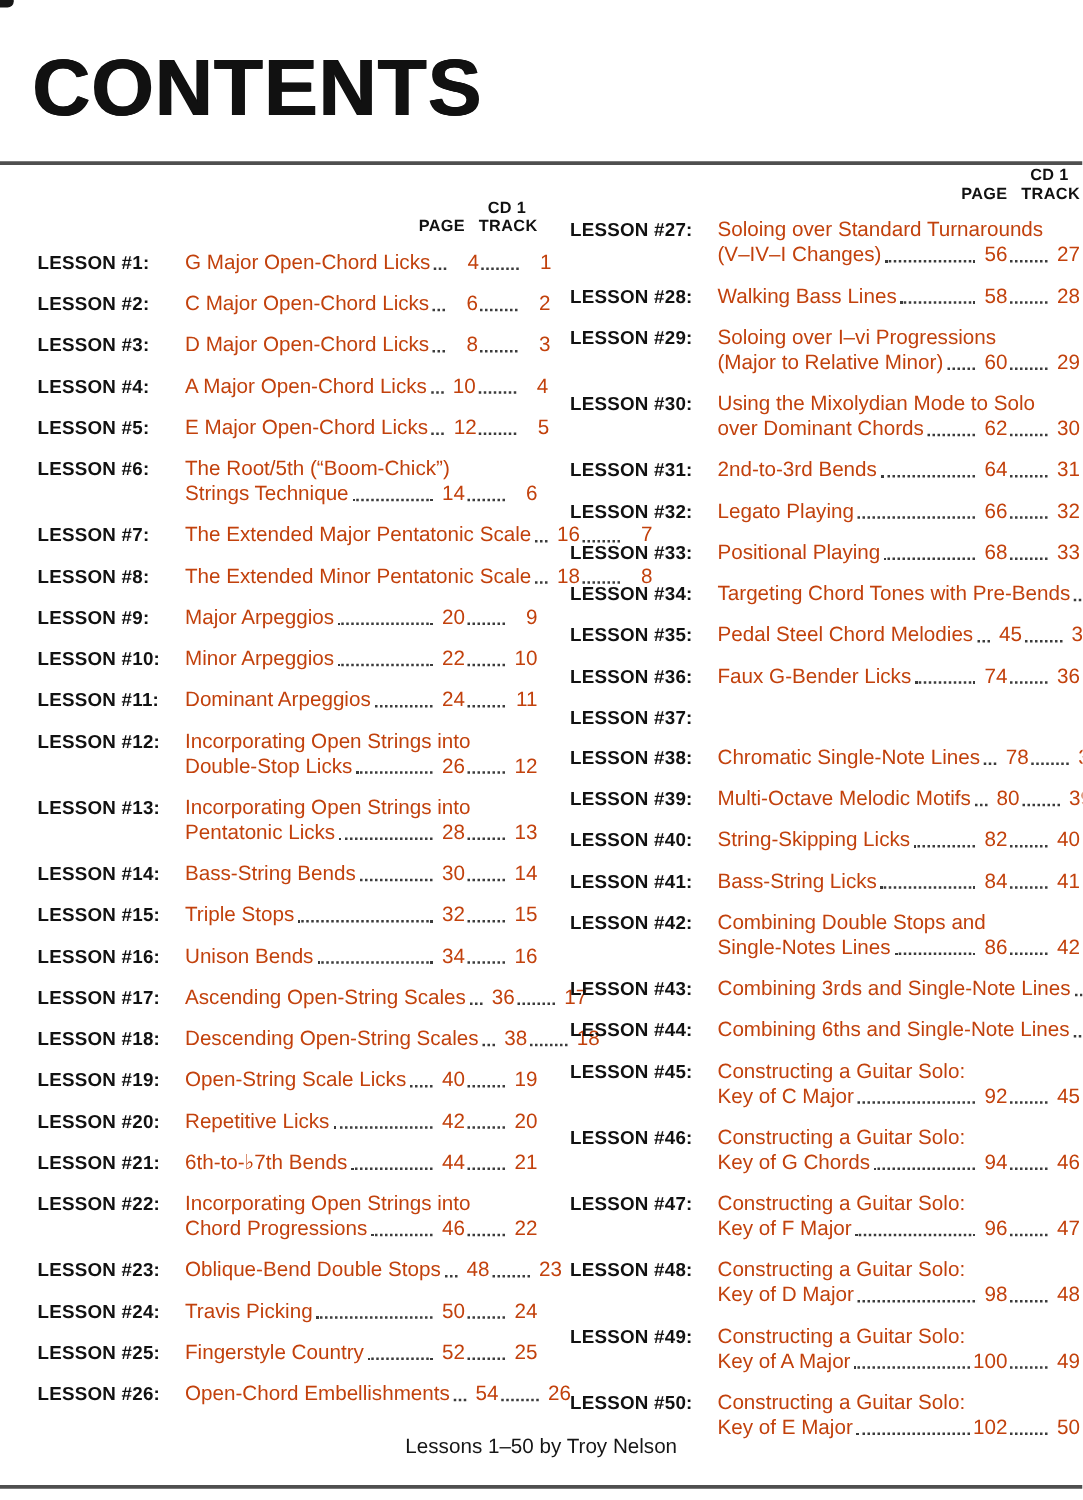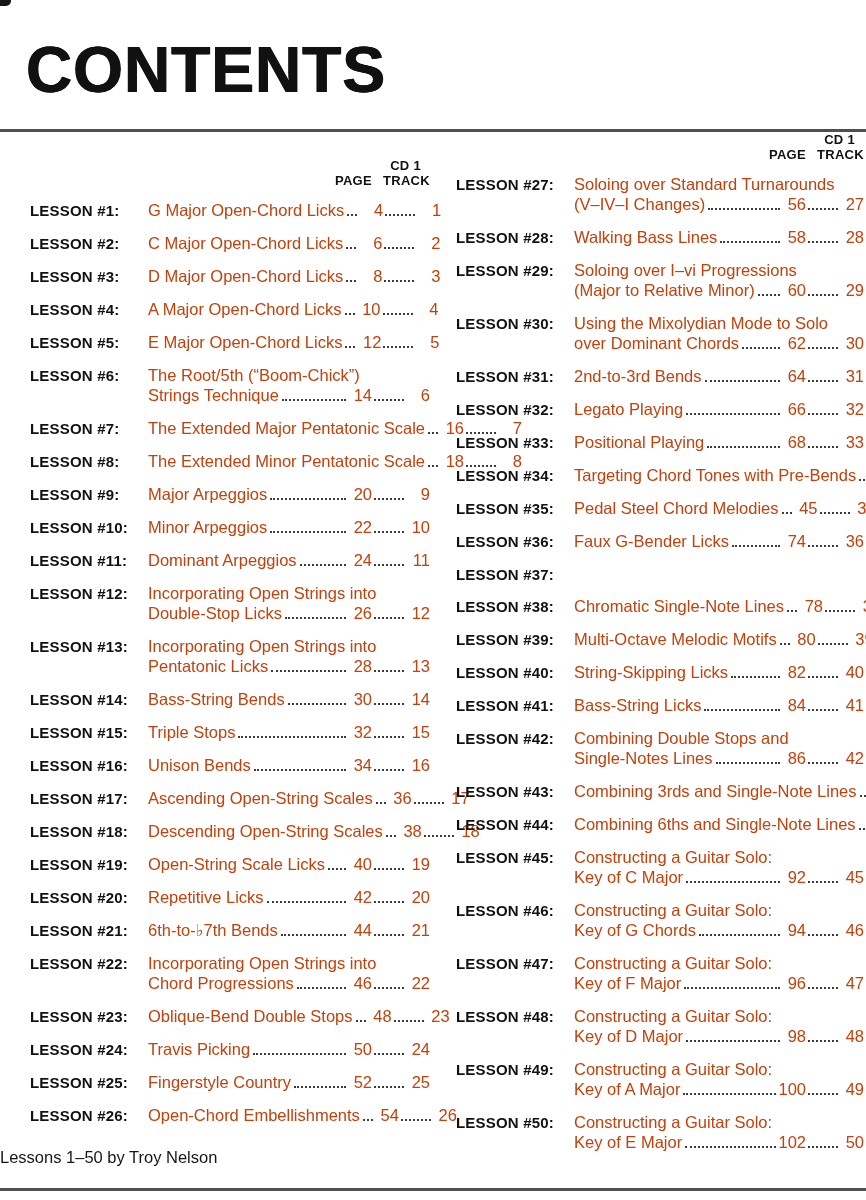--- a/index.html
+++ b/index.html
@@ -80,20 +80,21 @@
   }
   .page-num  { min-width: 24px; text-align: right; white-space: nowrap; }
   .track-num { min-width: 24px; text-align: right; white-space: nowrap; }
 
   .footer {
     position: absolute;
     left: 0; top: 1148px;
     width: 100%;
   }
   .footer-credit {
+    text-align: center;
     font-size: 16.5px;
     color: #161616;
     margin-bottom: 21px;
   }
   .bottom-rule {
     border: none;
     border-top: 3px solid #4f4f4f;
     margin: 0;
     width: 100%;
   }

